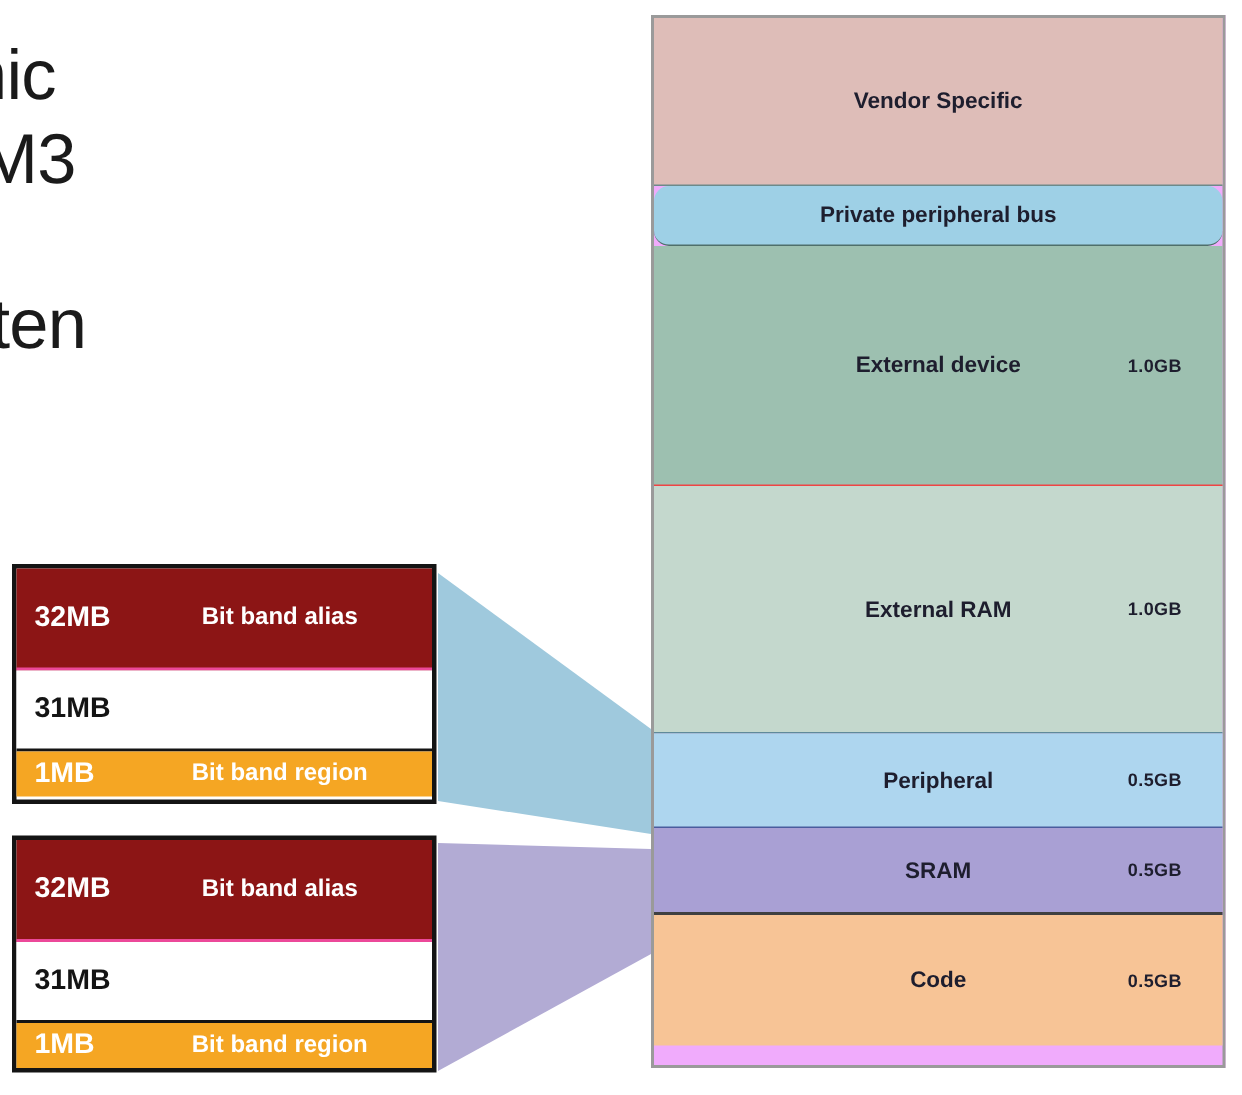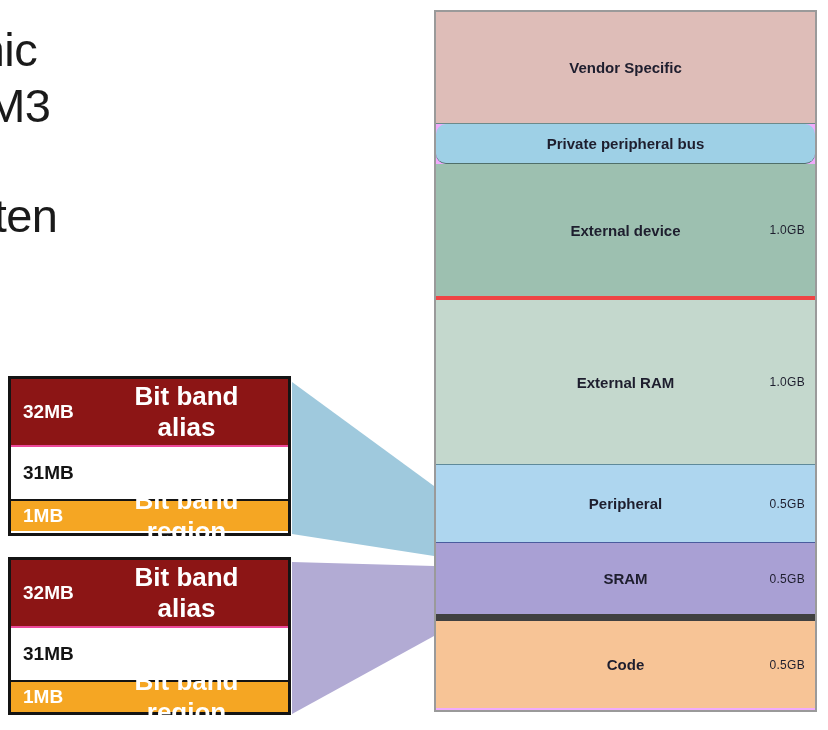--- a/index.html
+++ b/index.html
@@ -59,21 +59,21 @@
     width: 100%;
   }
   .bb-row .bb-size {
     font-size: 19px;
     font-weight: bold;
     margin-left: 12px;
     width: 80px;
     flex: 0 0 auto;
   }
   .bb-row .bb-label {
-    font-size: 26px;
+    font-size: 16px;
     font-weight: bold;
     flex: 1 1 auto;
     text-align: center;
     padding-right: 18px;
   }
   .bb-alias {
     background: #8c1515;
     color: #ffffff;
     height: 68px;
     border-bottom: 2px solid #ec4899;
@@ -116,31 +116,31 @@
   }
   .mem-name {
     position: absolute;
     left: 0; right: 0;
     text-align: center;
     font-size: 15px;
     font-weight: bold;
   }
   .mem-size {
     position: absolute;
-    right: 10px;
+    right: 27px;
     font-size: 12px;
-    font-weight: normal;
+    font-weight: bold;
     letter-spacing: 0.3px;
   }
   #region-vendor       { height: 112px; background: #debdb8; border-bottom: 1px solid #6c8a8a; }
   #region-ppb          { height: 40px;  background: #9ed0e6; border-bottom: 1px solid #4f6f6a; border-radius: 10px; }
-  #region-extdevice    { height: 136px; background: #9dc0b0; border-bottom: 4px solid #ef4444; }
+  #region-extdevice    { height: 160px; background: #9dc0b0; border-bottom: 1px solid #ef4444; }
   #region-extram       { height: 165px; background: #c4d8cd; border-bottom: 1px solid #5f8a9a; }
-  #region-peripheral   { height: 78px;  background: #aed6ef; border-bottom: 1px solid #4a5c9e; }
-  #region-sram         { height: 78px;  background: #a9a0d4; border-bottom: 7px solid #404040; }
+  #region-peripheral   { height: 63px;  background: #aed6ef; border-bottom: 1px solid #4a5c9e; }
+  #region-sram         { height: 58px;  background: #a9a0d4; border-bottom: 2px solid #404040; }
   #region-code         { height: 87px;  background: #f7c496; }
 </style>
 </head>
 <body>
 
 <div id="root">
 
   <div class="slide-text" id="bullet-line-1">omic</div>
   <div class="slide-text" id="bullet-line-2">x-M3</div>
   <div class="slide-text" id="bullet-line-3">ritten</div>

